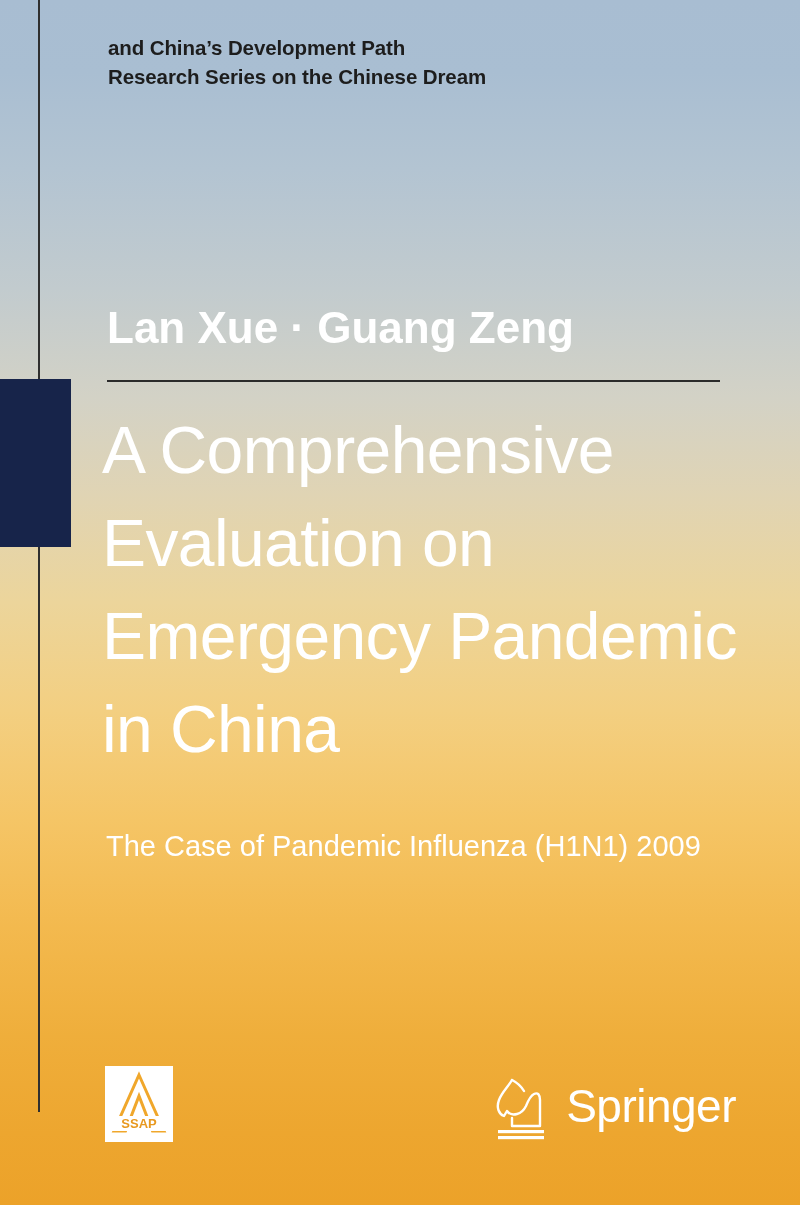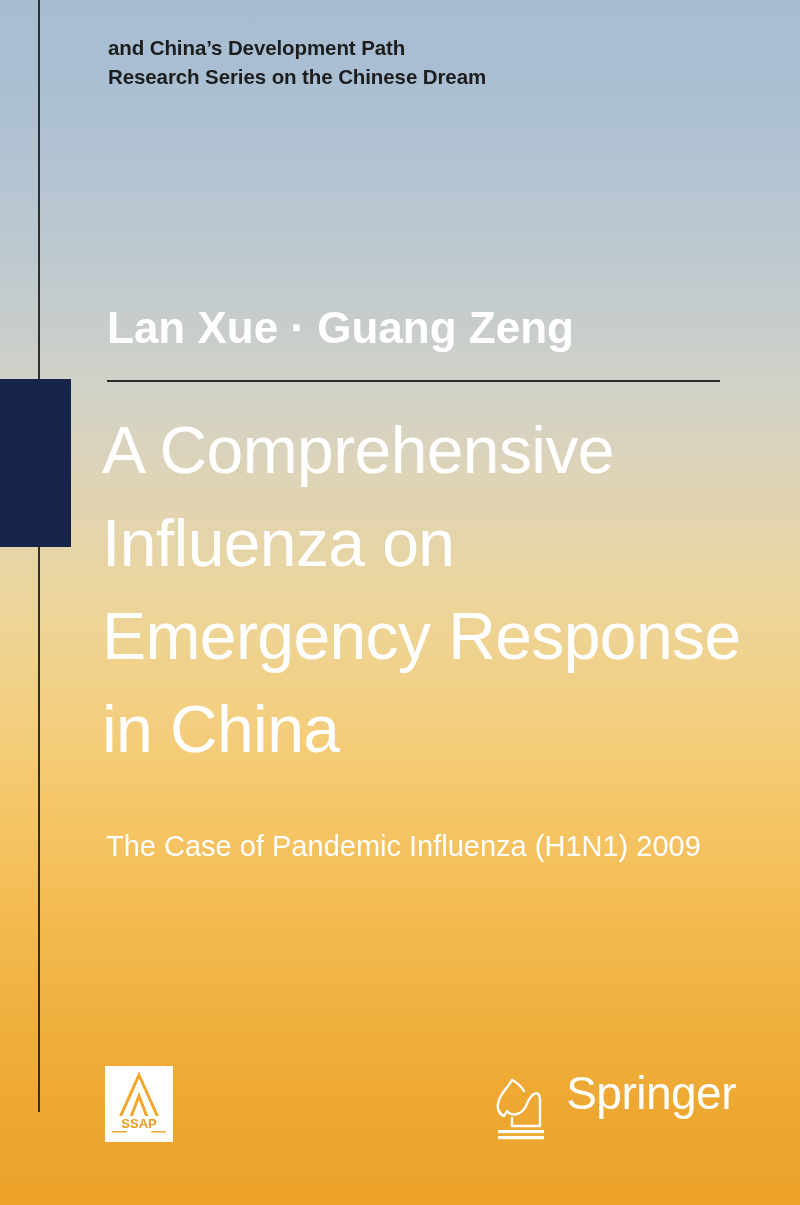--- a/index.html
+++ b/index.html
@@ -105,21 +105,21 @@
     top: 1066px;
     width: 68px;
     height: 76px;
   }
   
   .springer {
     position: absolute;
     right: 64px;
     top: 1070px;
     display: flex;
-    align-items: flex-start;
+    align-items: center;
     gap: 14px;
   }
   .springer-word {
     color: #ffffff;
     font-size: 46px;
     font-weight: normal;
     letter-spacing: -0.5px;
     line-height: 1;
     padding-bottom: 4px;
   }
@@ -134,21 +134,21 @@
 
   <div class="series">
     <div>and China’s Development Path</div>
     <div>Research Series on the Chinese Dream</div>
   </div>
 
   <div class="authors">Lan Xue · Guang Zeng</div>
 
   <div class="rule"></div>
 
-  <div class="title">A Comprehensive Influenza on Emergency Response in China</div>
+  <div class="title">A Comprehensive Evaluation on Emergency Pandemic in China</div>
 
   <div class="subtitle">The Case of Pandemic Influenza (H1N1) 2009</div>
 
   <svg class="ssap-logo" viewBox="0 0 68 76">
     <rect x="0" y="0" width="68" height="76" fill="#ffffff"></rect>
     <polygon points="34,8 60,66 48,66 34,30 20,66 8,66" fill="#ffffff" stroke="#eca229" stroke-width="0"></polygon>
     <polygon points="34,9 59,65 47.5,65 34,30 20.5,65 9,65" fill="none" stroke="#f0a72b" stroke-width="3"></polygon>
     <rect x="6" y="50" width="56" height="15" fill="#ffffff"></rect>
     <polygon points="34,28 47,62 39,62 34,46 29,62 21,62" fill="none" stroke="#f0a72b" stroke-width="0"></polygon>
     <text x="34" y="62" font-family="'Liberation Sans', sans-serif" font-size="13" font-weight="bold" fill="#e8991f" text-anchor="middle">SSAP</text>

